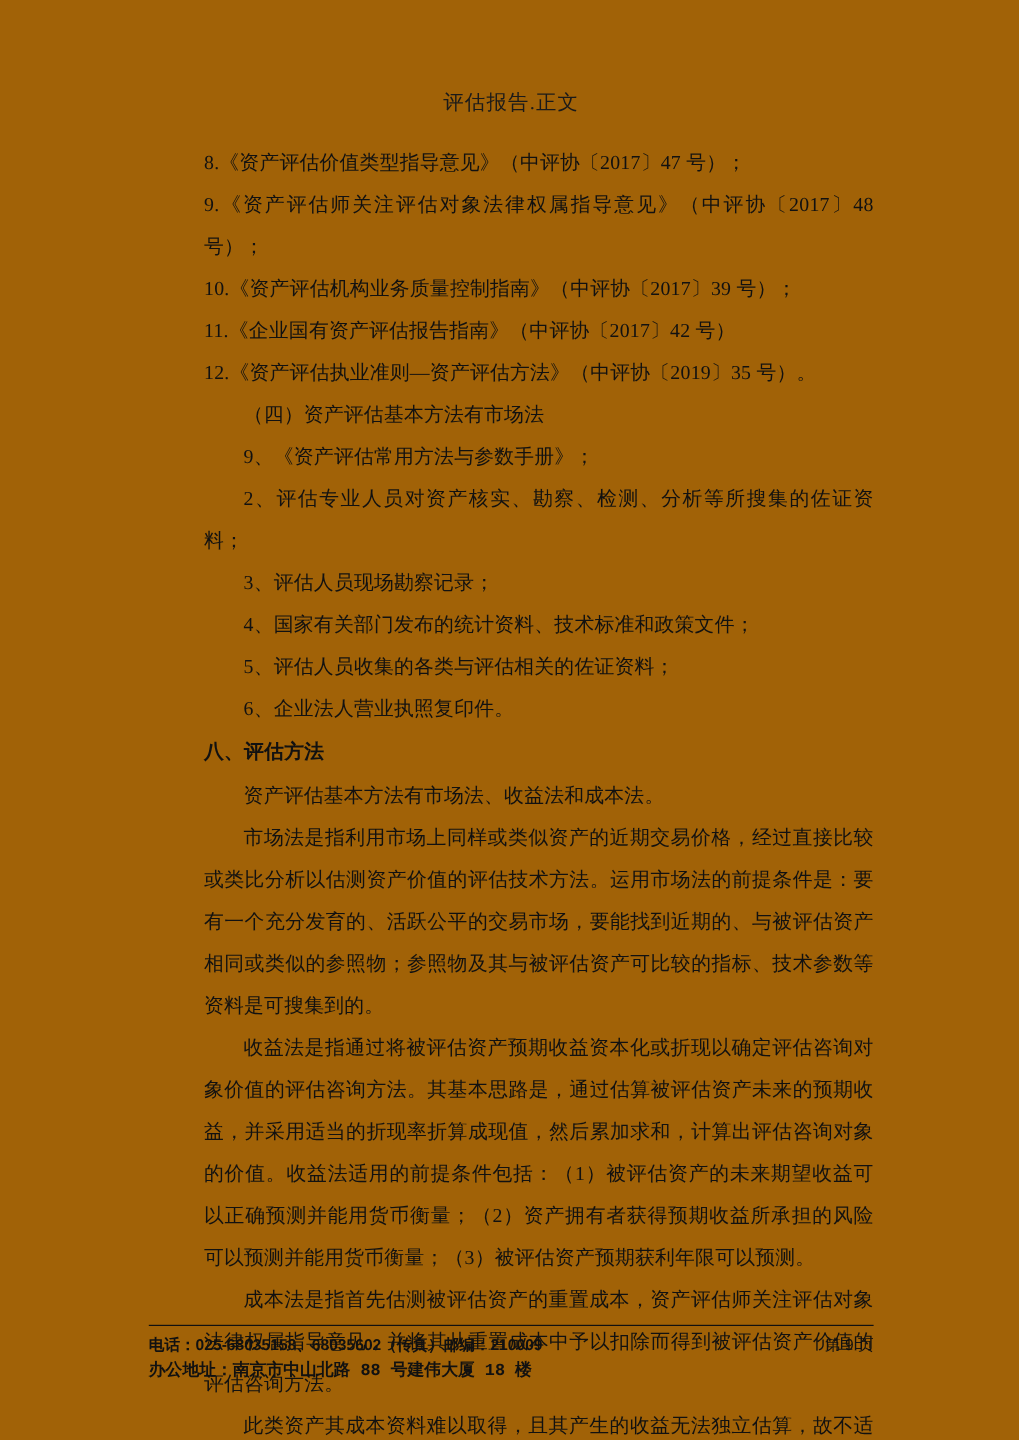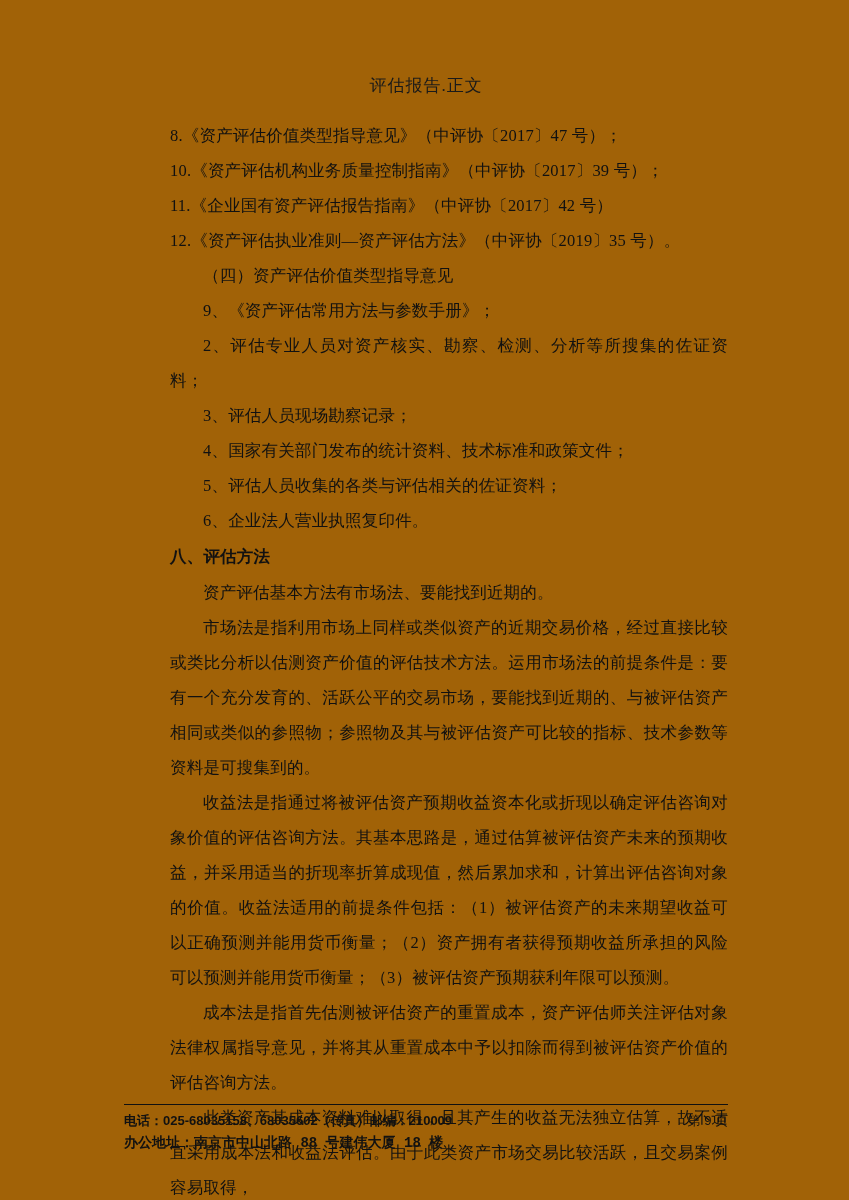--- a/index.html
+++ b/index.html
@@ -105,36 +105,37 @@
 
 <div class="page">
 
   <div class="content">
 
     <div class="doc-header">评估报告.正文</div>
 
     <div class="body-block">
 
       <p class="line indent1">8.《资产评估价值类型指导意见》（中评协〔2017〕47 号）；</p>
+      <p class="line indent1">9.《资产评估师关注评估对象法律权属指导意见》（中评协〔2017〕48 号）；</p>
       <p class="line indent1">10.《资产评估机构业务质量控制指南》（中评协〔2017〕39 号）；</p>
       <p class="line indent1">11.《企业国有资产评估报告指南》（中评协〔2017〕42 号）</p>
       <p class="line indent1">12.《资产评估执业准则—资产评估方法》（中评协〔2019〕35 号）。</p>
 
-      <p class="line indent2">（四）资产评估价值类型指导意见</p>
+      <p class="line indent2">（四）资产评估基本方法有市场法</p>
 
       <p class="line indent2">9、《资产评估常用方法与参数手册》；</p>
       <p class="line indent2">2、评估专业人员对资产核实、勘察、检测、分析等所搜集的佐证资料；</p>
       <p class="line indent2">3、评估人员现场勘察记录；</p>
       <p class="line indent2">4、国家有关部门发布的统计资料、技术标准和政策文件；</p>
       <p class="line indent2">5、评估人员收集的各类与评估相关的佐证资料；</p>
       <p class="line indent2">6、企业法人营业执照复印件。</p>
 
       <p class="line section-title">八、评估方法</p>
 
-      <p class="line para">资产评估基本方法有市场法、要能找到近期的。</p>
+      <p class="line para">资产评估基本方法有市场法、收益法和成本法。</p>
       <p class="line para">市场法是指利用市场上同样或类似资产的近期交易价格，经过直接比较或类比分析以估测资产价值的评估技术方法。运用市场法的前提条件是：要有一个充分发育的、活跃公平的交易市场，要能找到近期的、与被评估资产相同或类似的参照物；参照物及其与被评估资产可比较的指标、技术参数等资料是可搜集到的。</p>
       <p class="line para">收益法是指通过将被评估资产预期收益资本化或折现以确定评估咨询对象价值的评估咨询方法。其基本思路是，通过估算被评估资产未来的预期收益，并采用适当的折现率折算成现值，然后累加求和，计算出评估咨询对象的价值。收益法适用的前提条件包括：（1）被评估资产的未来期望收益可以正确预测并能用货币衡量；（2）资产拥有者获得预期收益所承担的风险可以预测并能用货币衡量；（3）被评估资产预期获利年限可以预测。</p>
       <p class="line para">成本法是指首先估测被评估资产的重置成本，资产评估师关注评估对象法律权属指导意见，并将其从重置成本中予以扣除而得到被评估资产价值的评估咨询方法。</p>
       <p class="line para">此类资产其成本资料难以取得，且其产生的收益无法独立估算，故不适宜采用成本法和收益法评估。由于此类资产市场交易比较活跃，且交易案例容易取得，</p>
 
     </div>
   </div>
 
   <div class="footer">
     <div class="footer-rule"></div>

